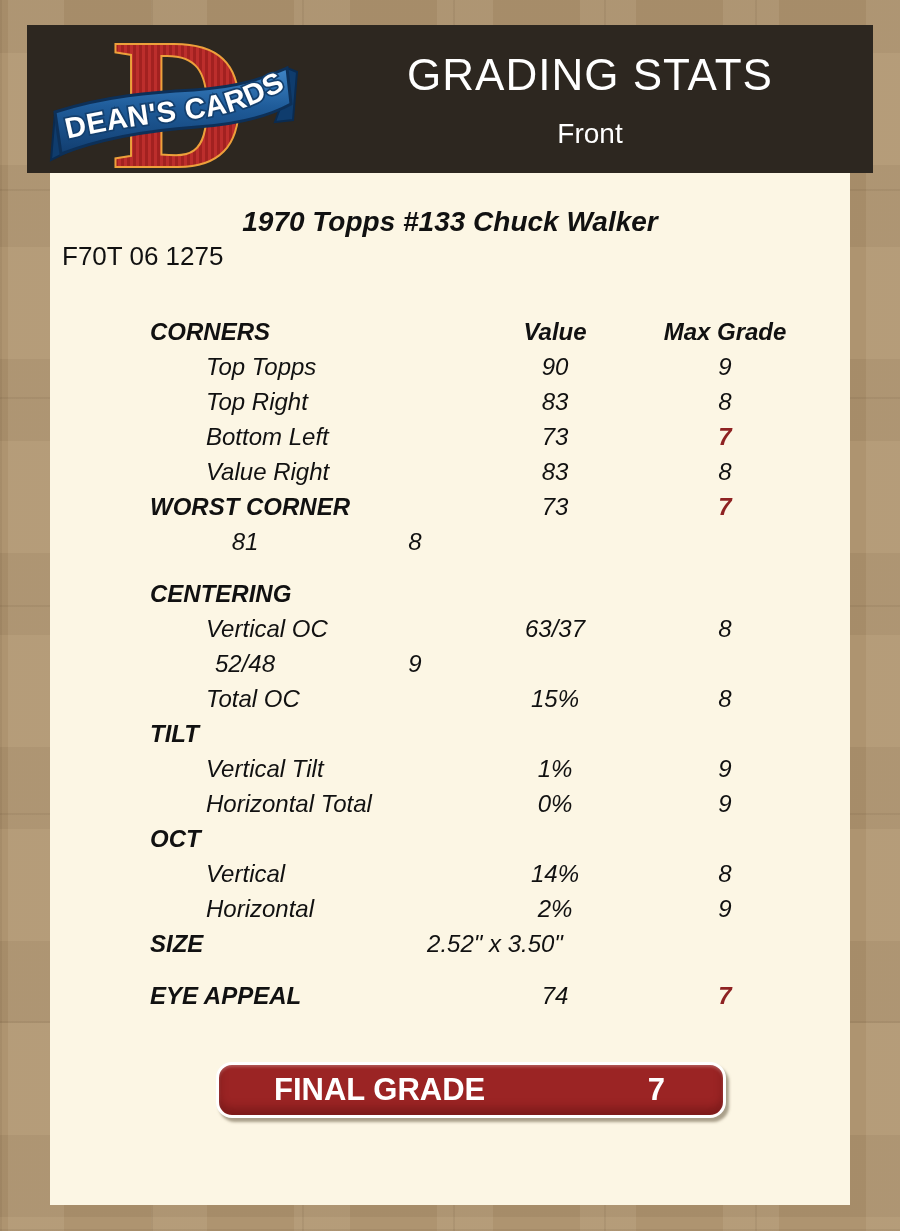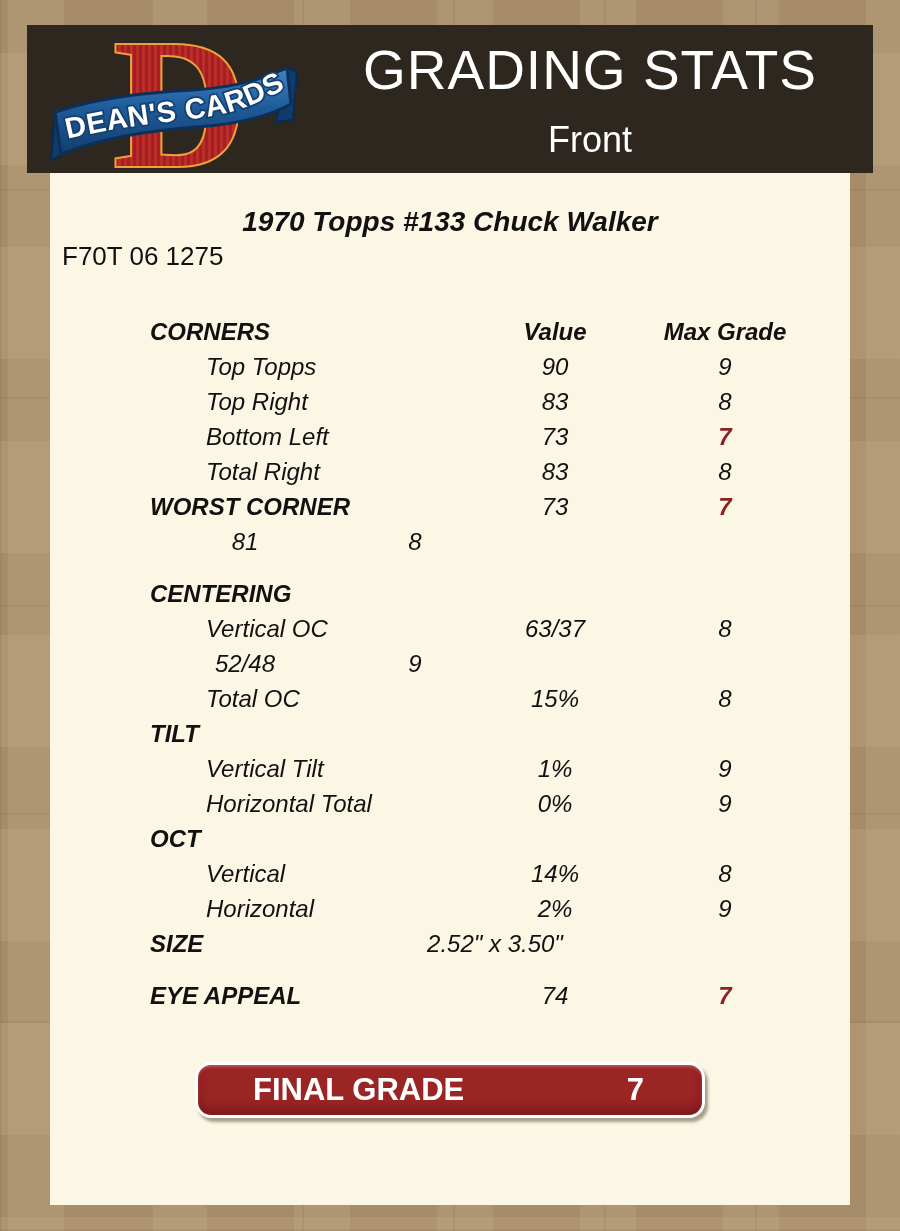--- a/index.html
+++ b/index.html
@@ -28,22 +28,22 @@
     position:absolute;left:27px;top:25px;width:846px;height:148px;
     background:var(--header_bg);
     display:flex;align-items:stretch;
   }
   .logo{position:relative;width:280px;height:100%;}
   .logo svg{position:absolute;left:22px;top:3px;overflow:visible;}
   .header-titles{
     flex:1;display:flex;flex-direction:column;align-items:center;justify-content:center;
     color:var(--header_text);padding-top:2px;
   }
-  .header-title{font-size:55px;letter-spacing:1px;line-height:1.15;}
-  .header-subtitle{font-size:36px;line-height:1.2;margin-top:16px;}
+  .header-title{font-size:44px;letter-spacing:1px;line-height:1.15;}
+  .header-subtitle{font-size:28px;line-height:1.2;margin-top:16px;}
 
   .panel{
     position:absolute;left:50px;top:173px;width:800px;height:1032px;
     background:var(--panel_bg);color:var(--text_dark);
   }
   .card-title{margin-top:32px;text-align:center;font-size:28px;font-weight:bold;line-height:34px;font-style:italic;}
   .card-code{text-align:left;font-size:26px;line-height:34px;margin-left:12px;}
 
   .grade-table{margin:41px 0 0 100px;width:650px;font-size:24px;}
   .row{display:flex;align-items:center;height:35px;font-style:italic;}
@@ -51,21 +51,21 @@
   .c-value{width:190px;text-align:center;}
   .c-max{width:150px;text-align:center;}
   .head-row .c-label,.head-row .c-value,.head-row .c-max{font-weight:bold;}
   .bold-row .c-label{font-weight:bold;}
   .indent-row .c-label{padding-left:56px;}
   .grade-red{color:var(--grade_red);font-weight:bold;}
   .row-gap{height:17px;}
   .size-value{position:relative;left:-60px;white-space:nowrap;}
 
   .final-grade{
-    position:absolute;left:145px;top:889px;width:510px;height:56px;
+    position:absolute;left:166px;top:889px;width:510px;height:56px;
     background:var(--button_bg);
     border:3px solid #ffffff;border-radius:16px;
     box-shadow:3px 4px 3px rgba(100,88,64,0.55), inset 0 -7px 9px rgba(70,10,10,0.35), inset 0 2px 3px rgba(255,255,255,0.25);
     display:flex;align-items:center;justify-content:space-between;
     color:var(--button_text);font-weight:bold;font-size:31px;
     padding:0 58px 0 55px;cursor:pointer;
   }
 </style>
 </head>
 <body>
@@ -125,21 +125,21 @@
     <div class="c-label">Top Right</div>
     <div class="c-value">83</div>
     <div class="c-max">8</div>
   </div>
         <div class="row indent-row">
     <div class="c-label">Bottom Left</div>
     <div class="c-value">73</div>
     <div class="c-max grade-red">7</div>
   </div>
         <div class="row indent-row">
-    <div class="c-label">Total Right</div>
+    <div class="c-label">Value Right</div>
     <div class="c-value">83</div>
     <div class="c-max">8</div>
   </div>
         <div class="row bold-row">
     <div class="c-label">WORST CORNER</div>
     <div class="c-value">73</div>
     <div class="c-max grade-red">7</div>
   </div>
         <div class="row bold-row">
     <div class="c-value">81</div>

